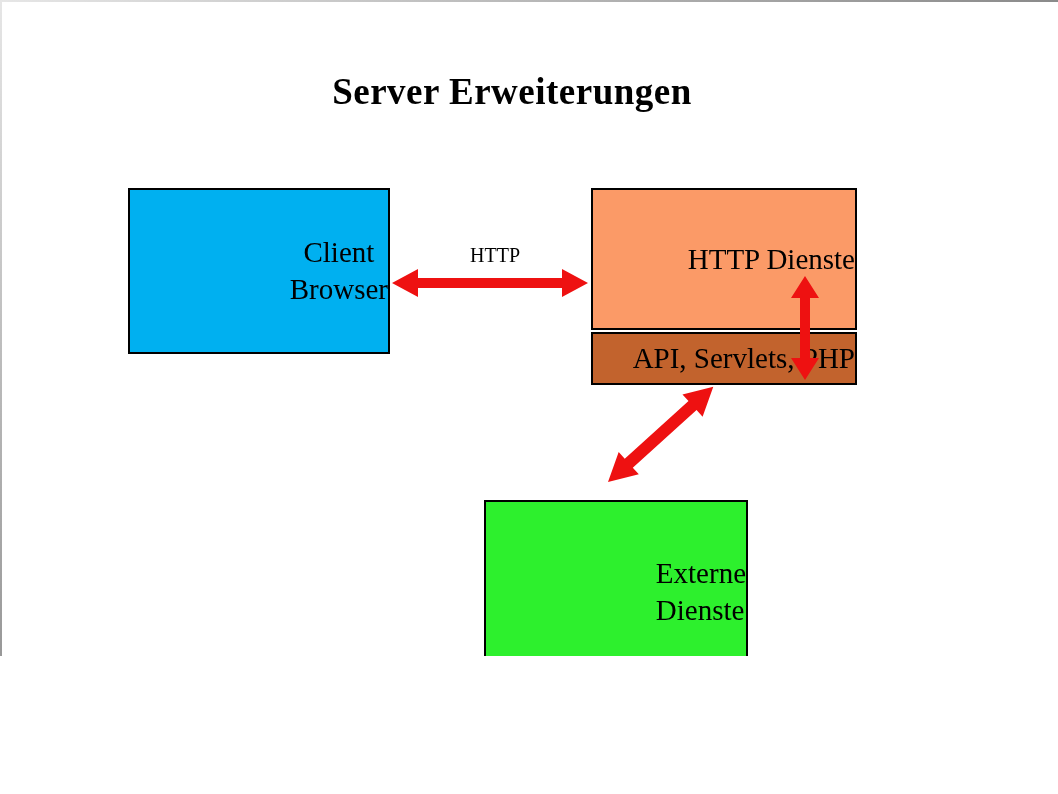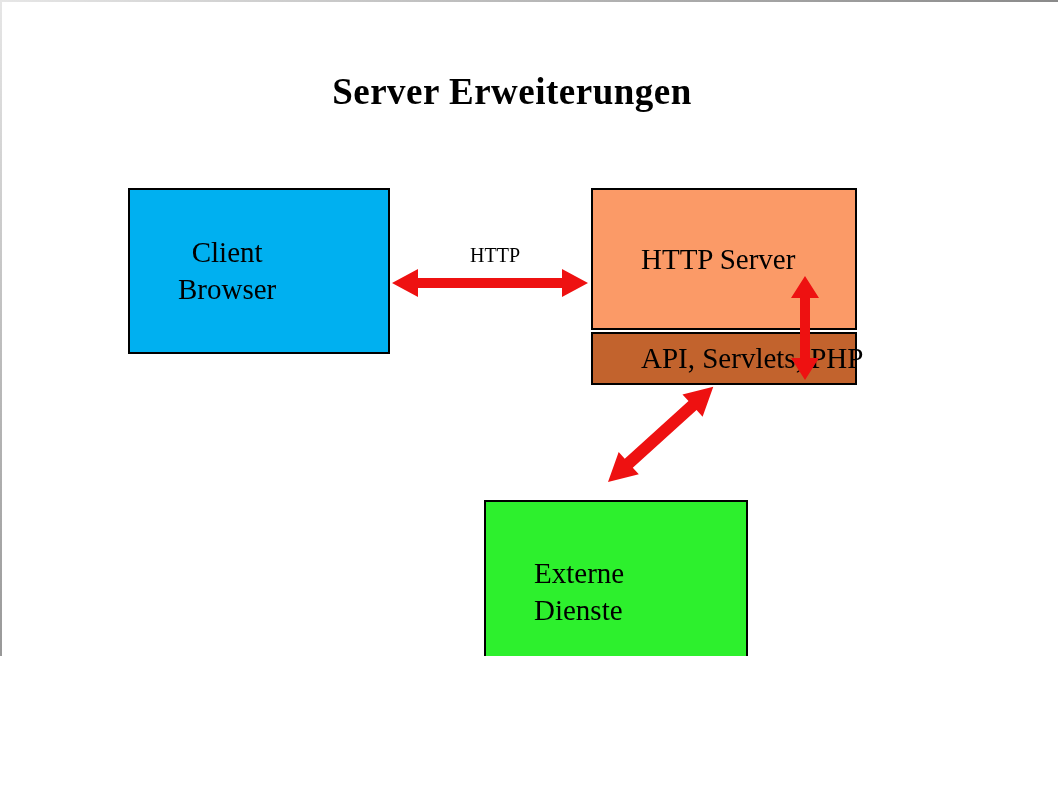--- a/index.html
+++ b/index.html
@@ -33,24 +33,23 @@
     letter-spacing: 0.5px;
     white-space: nowrap;
   }
 
   .box {
     position: absolute;
     box-sizing: border-box;
     border: 2px solid #000000;
     display: flex;
     align-items: center;
-    justify-content: flex-start;
+    justify-content: flex-end;
     font-size: 29px;
     line-height: 37px;
-    padding-left: 48px;
   }
   .box .lines { text-align: center; }
   .box .lines.left-align { text-align: left; }
 
   .box-client   { left: 128px; top: 188px; width: 262px; height: 166px; }
   .box-server   { left: 591px; top: 188px; width: 266px; height: 142px; }
   .box-api      { left: 591px; top: 332px; width: 266px; height: 53px;  }
   .box-api .api-label { white-space: nowrap; font-size: 29px; }
   .box-external { left: 484px; top: 500px; width: 264px; height: 183px; }
 
@@ -83,21 +82,21 @@
     </div>
   </div>
 
   <div class="http-label">HTTP</div>
 
   <svg class="arrow-svg arrow-h" width="200" height="32" viewBox="0 0 200 32">
     <polygon points="2,16 28,2 28,11 172,11 172,2 198,16 172,30 172,21 28,21 28,30" fill="#ee1111"></polygon>
   </svg>
 
   <div class="box box-server" style="background-color: rgb(251, 154, 103);">
-    <div class="lines">HTTP Server</div>
+    <div class="lines">HTTP Dienste</div>
   </div>
 
   <div class="box box-api" style="background-color: rgb(194, 99, 45);">
     <div class="api-label">API, Servlets, PHP</div>
   </div>
 
   <svg class="arrow-svg arrow-v" width="32" height="108" viewBox="0 0 32 108">
     <polygon points="16,2 30,24 21,24 21,84 30,84 16,106 2,84 11,84 11,24 2,24" fill="#ee1111"></polygon>
   </svg>
 

